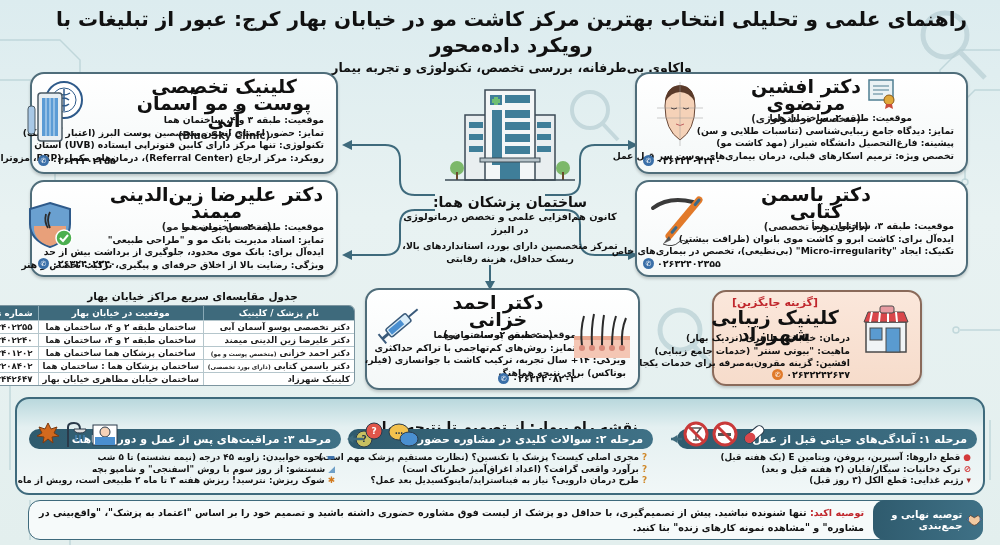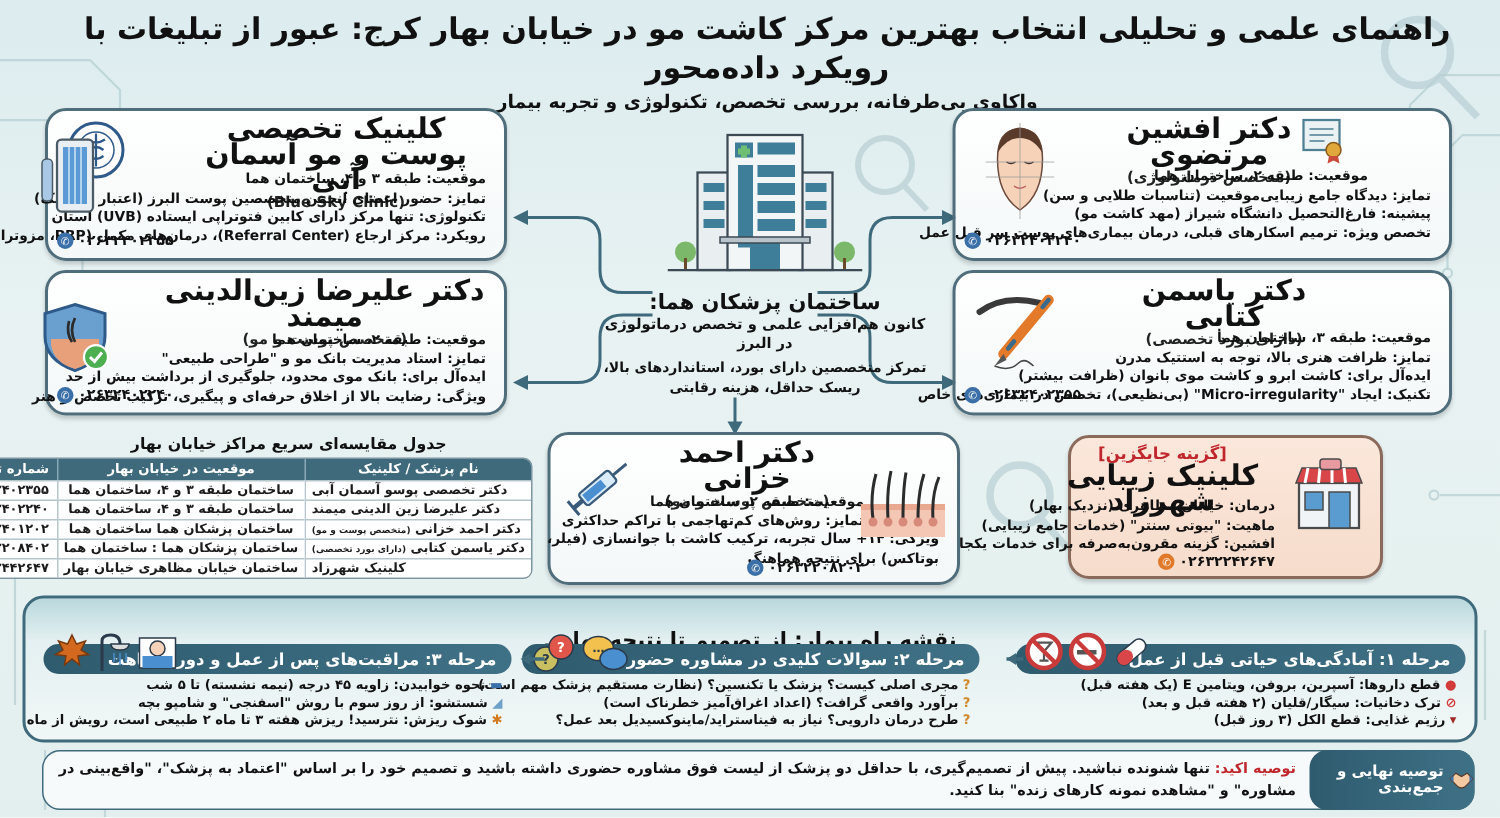--- a/index.html
+++ b/index.html
@@ -41,21 +41,21 @@
   .center-block { position: absolute; left: 400px; top: 80px; width: 220px; text-align: center; }
   .center-title { font-size: 14px; font-weight: bold; color: #111; }
   .center-sub { font-size: 9.8px; font-weight: bold; color: #111; line-height: 13px; }
   .center-desc { font-size: 9.3px; font-weight: bold; color: #111; line-height: 12.5px; margin-top: 4px; }
 
   .table-wrap { position: absolute; left: 30px; top: 290px; width: 325px; }
   .table-title { text-align: center; font-size: 10.5px; font-weight: bold; color: #111; margin-bottom: 3px; }
   table.cmp { width: 100%; border-collapse: separate; border-spacing: 0; font-size: 8.6px; font-weight: bold; border: 1px solid #7c95a0; border-radius: 6px; overflow: hidden; }
   table.cmp th { background: #3e6a7c; color: #fff; padding: 2px 4px; font-size: 8.8px; border-left: 1px solid #88a9b6; }
   table.cmp td { background: #fff; padding: 1px 4px; border-top: 1px solid #b5c6cc; border-left: 1px solid #b5c6cc; height: 12.5px; white-space: nowrap; }
-  table.cmp td.c1 { text-align: left; }
+  table.cmp td.c1 { text-align: right; }
   table.cmp td.c2 { text-align: center; }
   table.cmp td.c3 { text-align: center; direction: ltr; }
   table.cmp small { font-size: 6px; }
 
   .roadmap {
     position: absolute; left: 15px; top: 397px; width: 970px; height: 98px;
     border: 2px solid #3e6a7c; border-radius: 14px;
     background: linear-gradient(180deg, #b9d8dd 0%, #e4f0f1 30%, #f1f7f7 100%);
     overflow: hidden;
   }
@@ -235,21 +235,21 @@
   </div>
 </div>
 
 <div class="card" style="left:635px;top:72px;width:333px;height:102px;">
   <div style="position:absolute;right:80px;top:4px;width:160px;text-align:center;">
     <div class="name">دکتر افشین مرتضوی</div>
     <div class="spec">(متخصص درماتولوژی)</div>
   </div>
   <div style="position:absolute;right:12px;top:38px;">
     <div class="line" style="padding-right:42px;">موقعیت: طبقه ۲، ساختمان هما</div>
-    <div class="line">تمایز: دیدگاه جامع زیبایی‌موقعیت (تناسبات طلایی و سن)</div>
+    <div class="line">تمایز: دیدگاه جامع زیبایی‌شناسی (تناسبات طلایی و سن)</div>
     <div class="line">پیشینه: فارغ‌التحصیل دانشگاه شیراز (مهد کاشت مو)</div>
     <div class="line">تخصص ویژه: ترمیم اسکارهای قبلی، درمان بیماری‌های پوست سر قبل عمل</div>
   </div>
 
   <svg class="icon-box" style="left:230px;top:4px;" width="30" height="32" viewBox="0 0 30 32">
     <rect x="2" y="2" width="24" height="20" fill="#eaf2f4" stroke="#4f7f92" stroke-width="1.5"></rect>
     <path d="M6 8 H22 M6 12 H22 M6 16 H16" stroke="#4f7f92" stroke-width="1"></path>
     <circle cx="22" cy="22" r="5" fill="#e0a83a" stroke="#8a5a1a"></circle>
     <path d="M19 26 L18 31 L22 29 L26 31 L25 26" fill="#c94b3a"></path>
   </svg>
@@ -270,21 +270,20 @@
   </div>
 </div>
 
 <div class="card" style="left:635px;top:180px;width:333px;height:97px;">
   <div style="position:absolute;right:70px;top:4px;width:160px;text-align:center;">
     <div class="name">دکتر یاسمن کتابی</div>
     <div class="spec">(دارای بورد تخصصی)</div>
   </div>
   <div style="position:absolute;right:12px;top:38px;">
     <div class="line">موقعیت: طبقه ۳، ساختمان هما</div>
-    <div class="line">تمایز: ظرافت هنری بالا، توجه به استتیک مدرن</div>
     <div class="line">ایده‌آل برای: کاشت ابرو و کاشت موی بانوان (ظرافت بیشتر)</div>
     <div class="line">تکنیک: ایجاد "Micro-irregularity" (بی‌نظیعی)، تخصص در بیماری‌های خاص</div>
   </div>
   <svg class="icon-box" style="left:12px;top:10px;" width="60" height="58" viewBox="0 0 60 58">
     <path d="M4 16 Q20 4 44 10" stroke="#3a3a3a" stroke-width="4" fill="none" stroke-linecap="round"></path>
     <path d="M50 8 L20 44" stroke="#e27a2a" stroke-width="7" stroke-linecap="round"></path>
     <path d="M50 8 L20 44" stroke="#3a6a8a" stroke-width="3" stroke-linecap="round" stroke-dasharray="6 30"></path>
     <path d="M20 44 L14 52 L22 48 Z" fill="#555"></path>
     <path d="M14 52 Q24 56 30 50 Q34 46 40 52" stroke="#444" fill="none"></path>
   </svg>

